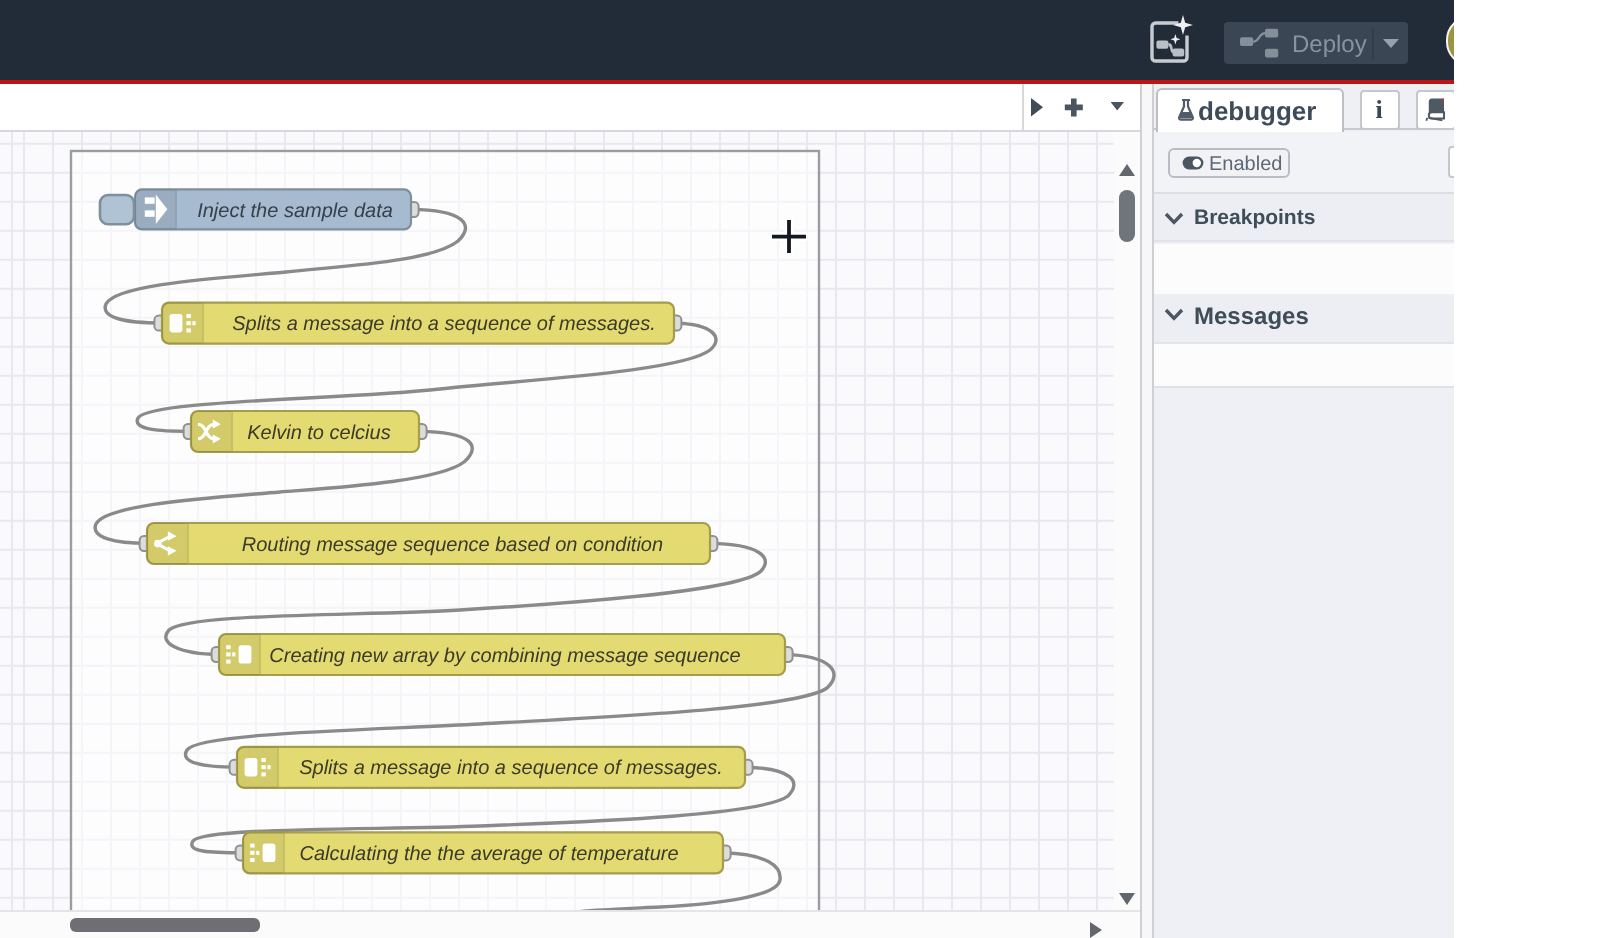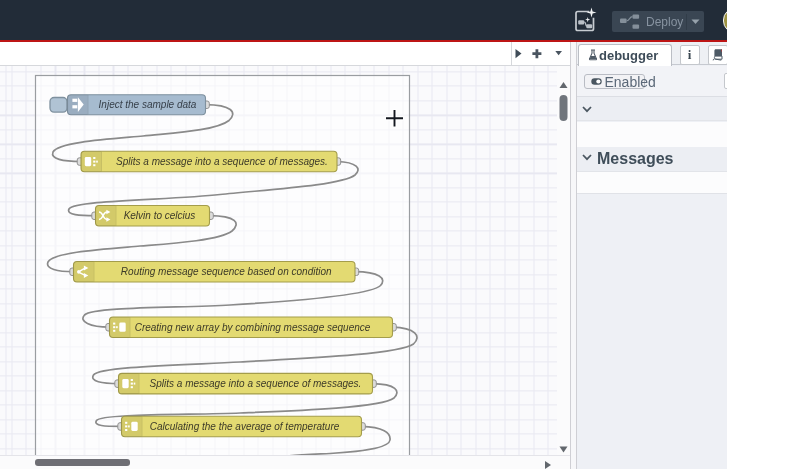--- a/index.html
+++ b/index.html
@@ -199,46 +199,47 @@
   <svg class="abs" style="left:790.5px;top:52.5px;" width="9" height="6" viewBox="0 0 9 6">
     <path d="M 0.5 0.5 L 8.5 0.5 L 4.5 5.5 Z" fill="#555c63"></path>
   </svg>
 
   <div class="abs" style="left:577px;top:66px;width:220px;height:31px;background:#f2f3f7;border-bottom:1px solid #dcdee4;"></div>
   <div class="abs" style="left:584px;top:73.5px;width:61px;height:15.5px;background:#f2f2f5;border:1px solid #b9bcc4;border-radius:3px;"></div>
   <svg class="abs" style="left:590.5px;top:78px;" width="11" height="7" viewBox="0 0 11 7">
     <rect x="0.3" y="0.3" width="10.4" height="6.4" rx="3.2" fill="#4a5660"></rect>
     <circle cx="7.4" cy="3.5" r="2.1" fill="#fff"></circle>
   </svg>
-  <div class="abs" style="left:604.5px;top:75.5px;width:40px;height:13px;font-size:14px;color:#5b6878;line-height:13px;">Enabled</div>
+  <div class="abs" style="left:604.5px;top:75.5px;width:40px;height:13px;font-size:10px;color:#5b6878;line-height:13px;">Enabled</div>
 
   <div class="abs" style="left:723.5px;top:72.8px;width:35.5px;height:16.5px;background:#fff;border:1px solid #c4c7cc;border-radius:2px;"></div>
   <div class="abs" style="left:742px;top:72.8px;width:1px;height:16.5px;background:#d9dbdf;"></div>
   <div class="abs" style="left:728.4px;top:77px;width:3.7px;height:8.2px;background:#3d4c5e;"></div>
   <div class="abs" style="left:733.7px;top:77px;width:3.7px;height:8.2px;background:#3d4c5e;"></div>
   <svg class="abs" style="left:748.5px;top:77px;" width="10" height="9" viewBox="0 0 10 9">
     <path d="M 0.5 0.5 L 5.5 4.3 L 0.5 8.1 Z" fill="#4c5866"></path>
     <rect x="6.1" y="0.5" width="1.7" height="8" fill="#4c5866"></rect>
   </svg>
   <div class="abs" style="left:768px;top:72.8px;width:20.5px;height:16.5px;background:#fff;border:1px solid #c4c7cc;border-radius:2px;"></div>
   <svg class="abs" style="left:771.5px;top:74.5px;" width="13" height="13" viewBox="0 0 13 13">
       <path d="M6.50 0.30 L8.87 0.77 L9.61 3.39 L12.23 4.13 L10.90 6.50 L12.23 8.87 L9.61 9.61 L8.87 12.23 L6.50 10.90 L4.13 12.23 L3.39 9.61 L0.77 8.87 L2.10 6.50 L0.77 4.13 L3.39 3.39 L4.13 0.77 L6.50 2.10 Z M 8.6 6.5 A 2.1 2.1 0 1 0 4.4 6.5 A 2.1 2.1 0 1 0 8.6 6.5 Z" fill="#4a5863" fill-rule="evenodd"></path>
     </svg>
 
   <div class="abs" style="left:577px;top:97px;width:206.5px;height:24px;background:#eceef3;border-bottom:1px solid #e2e4e9;"></div>
   <svg class="abs" style="left:582px;top:105.5px;" width="10" height="7" viewBox="0 0 10 7">
     <path d="M 1 1 L 5 5.2 L 9 1" fill="none" stroke="#4a5660" stroke-width="1.7"></path>
   </svg>
+  <div class="abs" style="left:597px;top:102px;width:120px;height:15px;font-size:10.5px;font-weight:bold;color:#3f4d59;line-height:15px;">Breakpoints</div>
   <div class="abs" style="left:577px;top:122px;width:206.5px;height:24.5px;background:#fcfcfd;"></div>
 
   <div class="abs" style="left:577px;top:146.5px;width:206.5px;height:25px;background:#eceef3;border-bottom:1px solid #e2e4e9;"></div>
   <svg class="abs" style="left:582px;top:154px;" width="10" height="7" viewBox="0 0 10 7">
     <path d="M 1 1 L 5 5.2 L 9 1" fill="none" stroke="#4a5660" stroke-width="1.7"></path>
   </svg>
-  <div class="abs" style="left:597px;top:150.5px;width:120px;height:15px;font-size:16px;font-weight:bold;color:#3f4d59;line-height:15px;">Messages</div>
+  <div class="abs" style="left:597px;top:150.5px;width:120px;height:15px;font-size:12px;font-weight:bold;color:#3f4d59;line-height:15px;">Messages</div>
   <div class="abs" style="left:732px;top:150.5px;width:44px;height:16px;background:#fff;border:1px solid #c0c3c9;border-radius:2px;"></div>
   <svg class="abs" style="left:736px;top:154.5px;" width="8" height="8" viewBox="0 0 8 8">
     <path d="M 0.5 0.5 L 7.5 0.5 L 4.8 3.8 L 4.8 7.2 L 3.2 6.2 L 3.2 3.8 Z" fill="#50585f"></path>
   </svg>
   <div class="abs" style="left:744.5px;top:153.5px;width:34px;height:12px;font-size:8px;color:#4c545c;line-height:12px;white-space:nowrap;">all data</div>
   <div class="abs" style="left:577px;top:172px;width:206.5px;height:21.5px;background:#fcfcfd;border-bottom:1px solid #e0e2e7;"></div>
 
   <svg class="abs" style="left:784px;top:102.5px;" width="10" height="9" viewBox="0 0 10 9">
     <path d="M 0.8 7.5 L 9.2 7.5 L 5 1 Z" fill="#62676d"></path>
   </svg>

